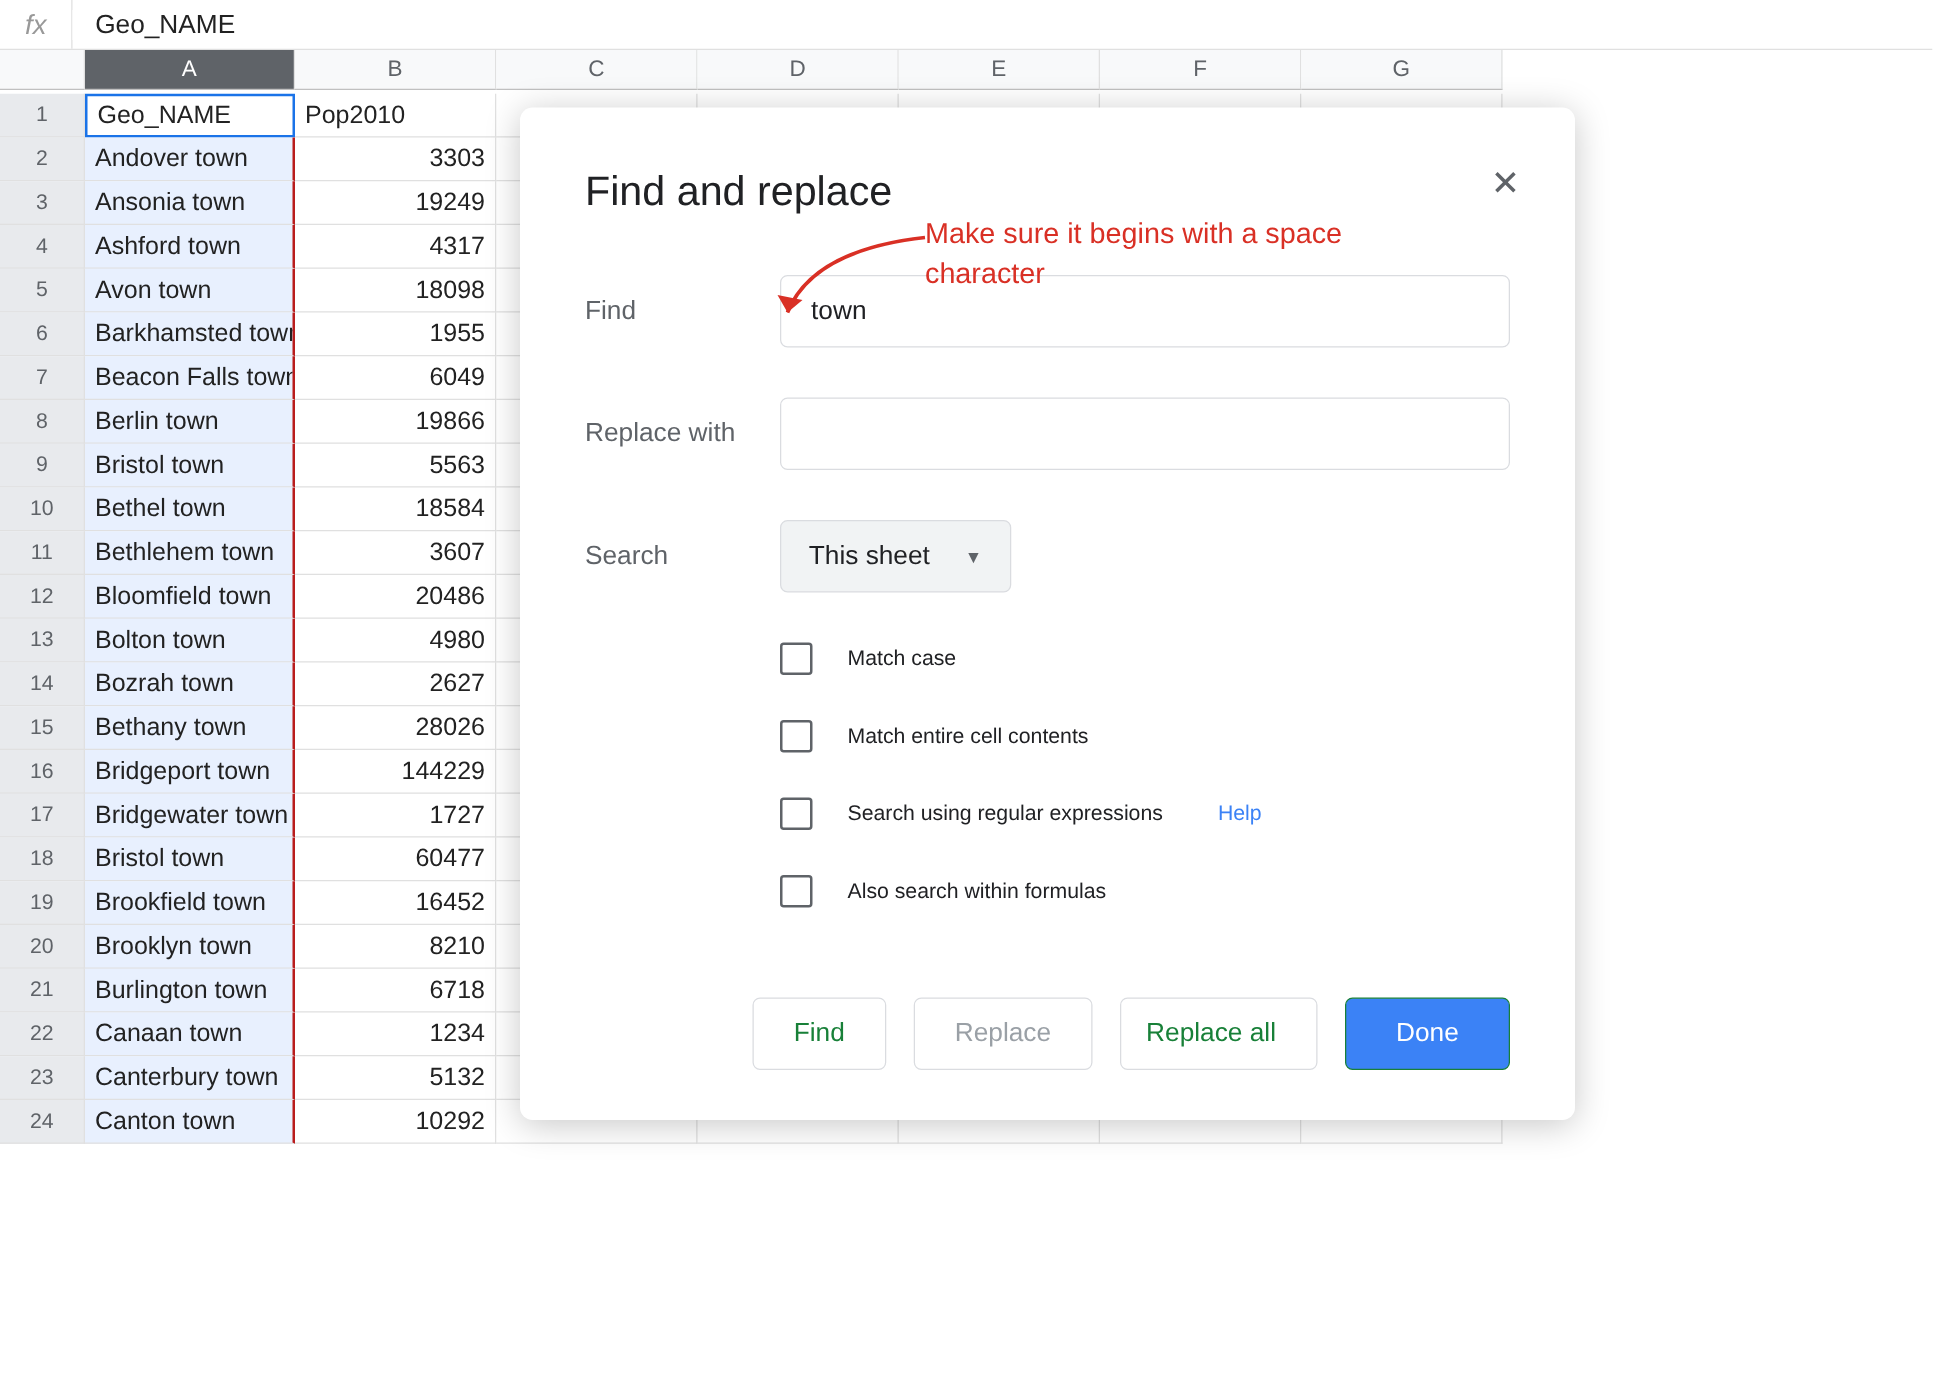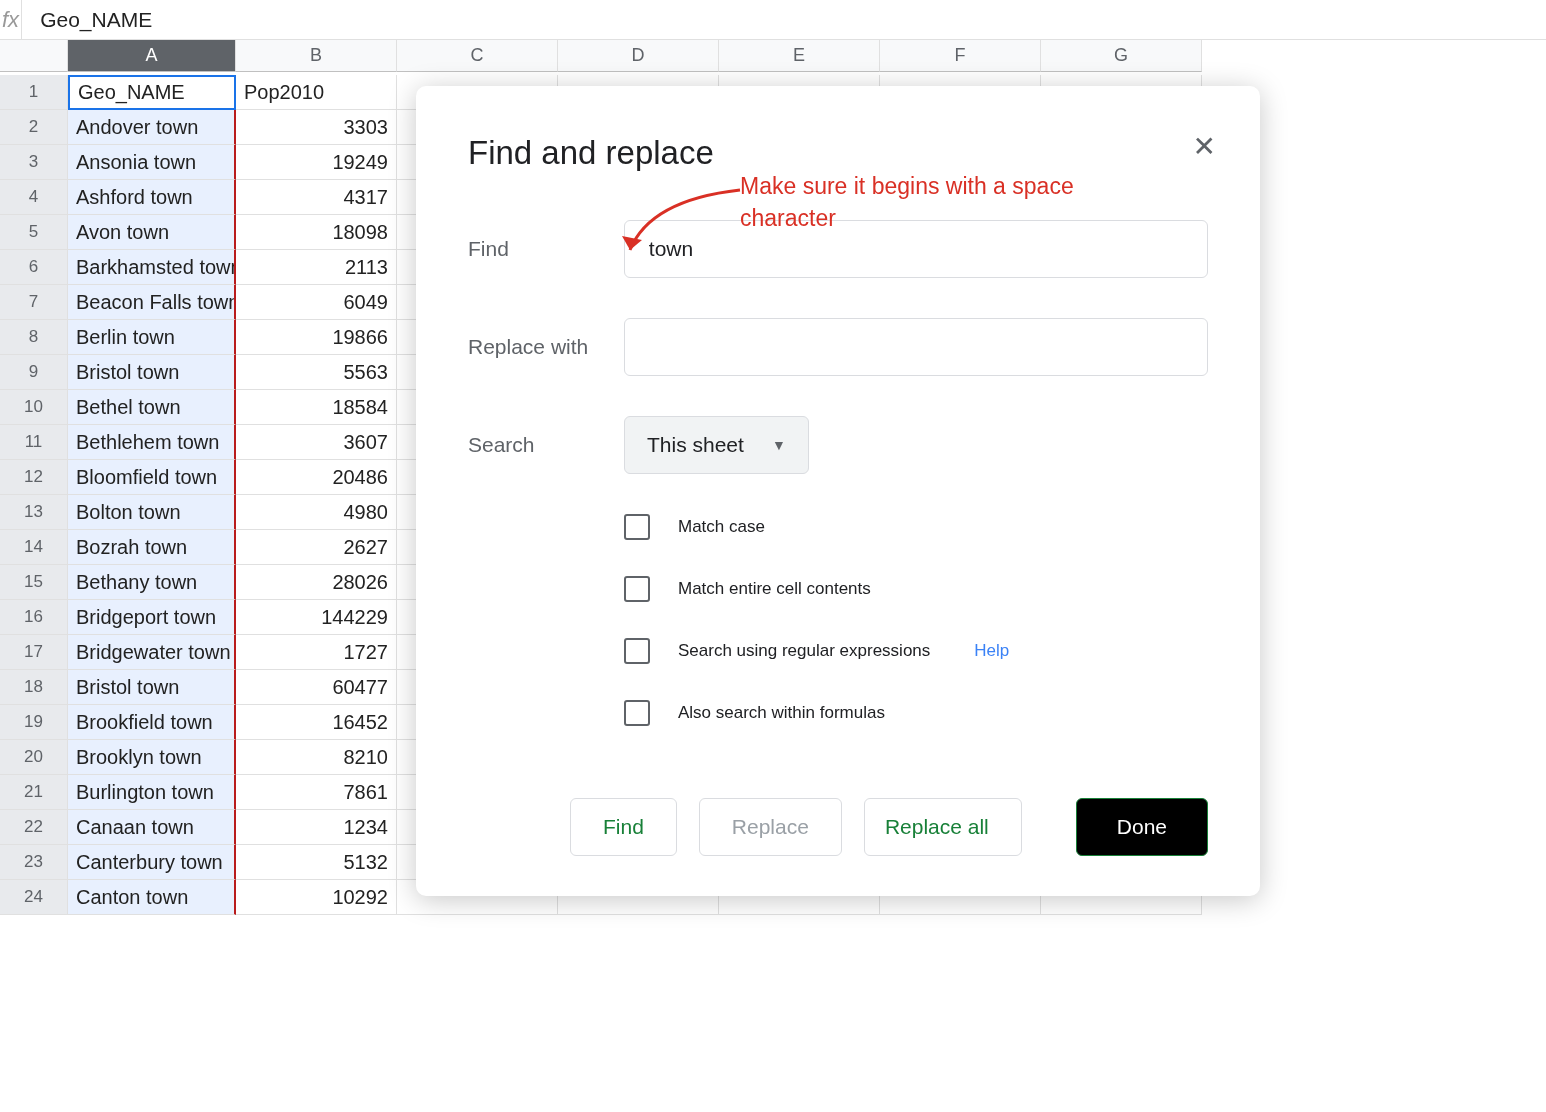--- a/index.html
+++ b/index.html
@@ -1,19 +1,19 @@
 <!DOCTYPE html>
 <html><head>
 <meta charset="utf-8">
 <style>
 * { box-sizing: border-box; margin: 0; padding: 0; }
 body { font-family: Arial, sans-serif; background: #fff; position: relative; width: 1546px; height: 1112px; overflow: hidden; }
 
 .formula-bar { display: flex; align-items: center; height: 40px; border-bottom: 1px solid #e0e0e0; }
-.fx-label { font-style: italic; color: #999; font-size: 22px; padding: 0 2px; border-right: 1px solid #e0e0e0; height: 100%; display: flex; align-items: center; }
+.fx-label { font-style: italic; color: #999; font-size: 22px; padding: 0 20px; border-right: 1px solid #e0e0e0; height: 100%; display: flex; align-items: center; }
 .formula-input { flex: 1; padding: 0 18px; font-size: 21px; color: #222; border: none; outline: none; }
 
 .sheet { display: grid; grid-template-columns: 68px 168px 161px repeat(5, 161px); grid-auto-rows: 35px; }
 .sheet .hdr { background: #f8f9fa; border-right: 1px solid #e0e0e0; border-bottom: 1px solid #c0c0c0; display: flex; align-items: center; justify-content: center; font-size: 18px; color: #5f6368; height: 32px; }
 .sheet .hdr.col-sel { background: #5f6368; color: #fff; }
 .sheet .rownum { background: #f8f9fa; border-right: 1px solid #e0e0e0; border-bottom: 1px solid #e0e0e0; display: flex; align-items: center; justify-content: center; font-size: 17px; color: #5f6368; }
 .sheet .rownum.sel { background: #e8eaed; }
 .sheet .cell { border-right: 1px solid #e0e0e0; border-bottom: 1px solid #e0e0e0; padding: 0 8px; display: flex; align-items: center; font-size: 20px; color: #222; overflow: hidden; white-space: nowrap; }
 .sheet .cell.colA { background: #e8f0fe; border-right: 2px solid #b91c1c; }
 .sheet .cell.colA.active { border: 2px solid #1a73e8; background: #fff; }
@@ -29,21 +29,21 @@
 .dropdown .caret { font-size: 14px; color: #5f6368; }
 .checks { margin-left: 156px; }
 .check-row { display: flex; align-items: center; gap: 28px; margin-bottom: 36px; font-size: 17px; color: #202124; }
 .cbox { width: 26px; height: 26px; border: 2px solid #5f6368; border-radius: 3px; cursor: pointer; }
 .help-link { color: #3b82f6; margin-left: 16px; cursor: pointer; }
 .btns { position: absolute; bottom: 40px; right: 52px; left: 52px; display: flex; gap: 22px; justify-content: flex-end; }
 .btn { height: 58px; padding: 0 32px; border-radius: 6px; font-size: 21px; font-weight: 500; cursor: pointer; display: flex; align-items: center; border: 1px solid #dadce0; background: #fff; }
 .btn.find { color: #188038; }
 .btn.replace { color: #9aa0a6; }
 .btn.replaceall { color: #188038; padding-left: 20px; }
-.btn.done { background: #000000; color: #fff; border-color: #188038; padding: 0 40px; margin-left: 32px; }
+.btn.done { background: #3b82f6; color: #fff; border-color: #188038; padding: 0 40px; }
 
 .annotation { position: absolute; left: 740px; top: 170px; color: #d93025; font-size: 23px; line-height: 1.4; width: 340px; }
 .arrow-svg { position: absolute; left: 600px; top: 180px; }
 </style>
 </head>
 <body>
 
 <div class="formula-bar">
   <div class="fx-label">fx</div>
   <input class="formula-input" value="Geo_NAME" style="">
@@ -93,21 +93,21 @@
     <div class="rownum sel">5</div>
     <div class="cell colA">Avon town</div>
     <div class="cell num">18098</div>
     <div class="cell"></div>
     <div class="cell"></div>
     <div class="cell"></div>
     <div class="cell"></div>
     <div class="cell"></div>
     <div class="rownum sel">6</div>
     <div class="cell colA">Barkhamsted town</div>
-    <div class="cell num">2113</div>
+    <div class="cell num">1955</div>
     <div class="cell"></div>
     <div class="cell"></div>
     <div class="cell"></div>
     <div class="cell"></div>
     <div class="cell"></div>
     <div class="rownum sel">7</div>
     <div class="cell colA">Beacon Falls town</div>
     <div class="cell num">6049</div>
     <div class="cell"></div>
     <div class="cell"></div>
@@ -213,21 +213,21 @@
     <div class="rownum sel">20</div>
     <div class="cell colA">Brooklyn town</div>
     <div class="cell num">8210</div>
     <div class="cell"></div>
     <div class="cell"></div>
     <div class="cell"></div>
     <div class="cell"></div>
     <div class="cell"></div>
     <div class="rownum sel">21</div>
     <div class="cell colA">Burlington town</div>
-    <div class="cell num">7861</div>
+    <div class="cell num">6718</div>
     <div class="cell"></div>
     <div class="cell"></div>
     <div class="cell"></div>
     <div class="cell"></div>
     <div class="cell"></div>
     <div class="rownum sel">22</div>
     <div class="cell colA">Canaan town</div>
     <div class="cell num">1234</div>
     <div class="cell"></div>
     <div class="cell"></div>

